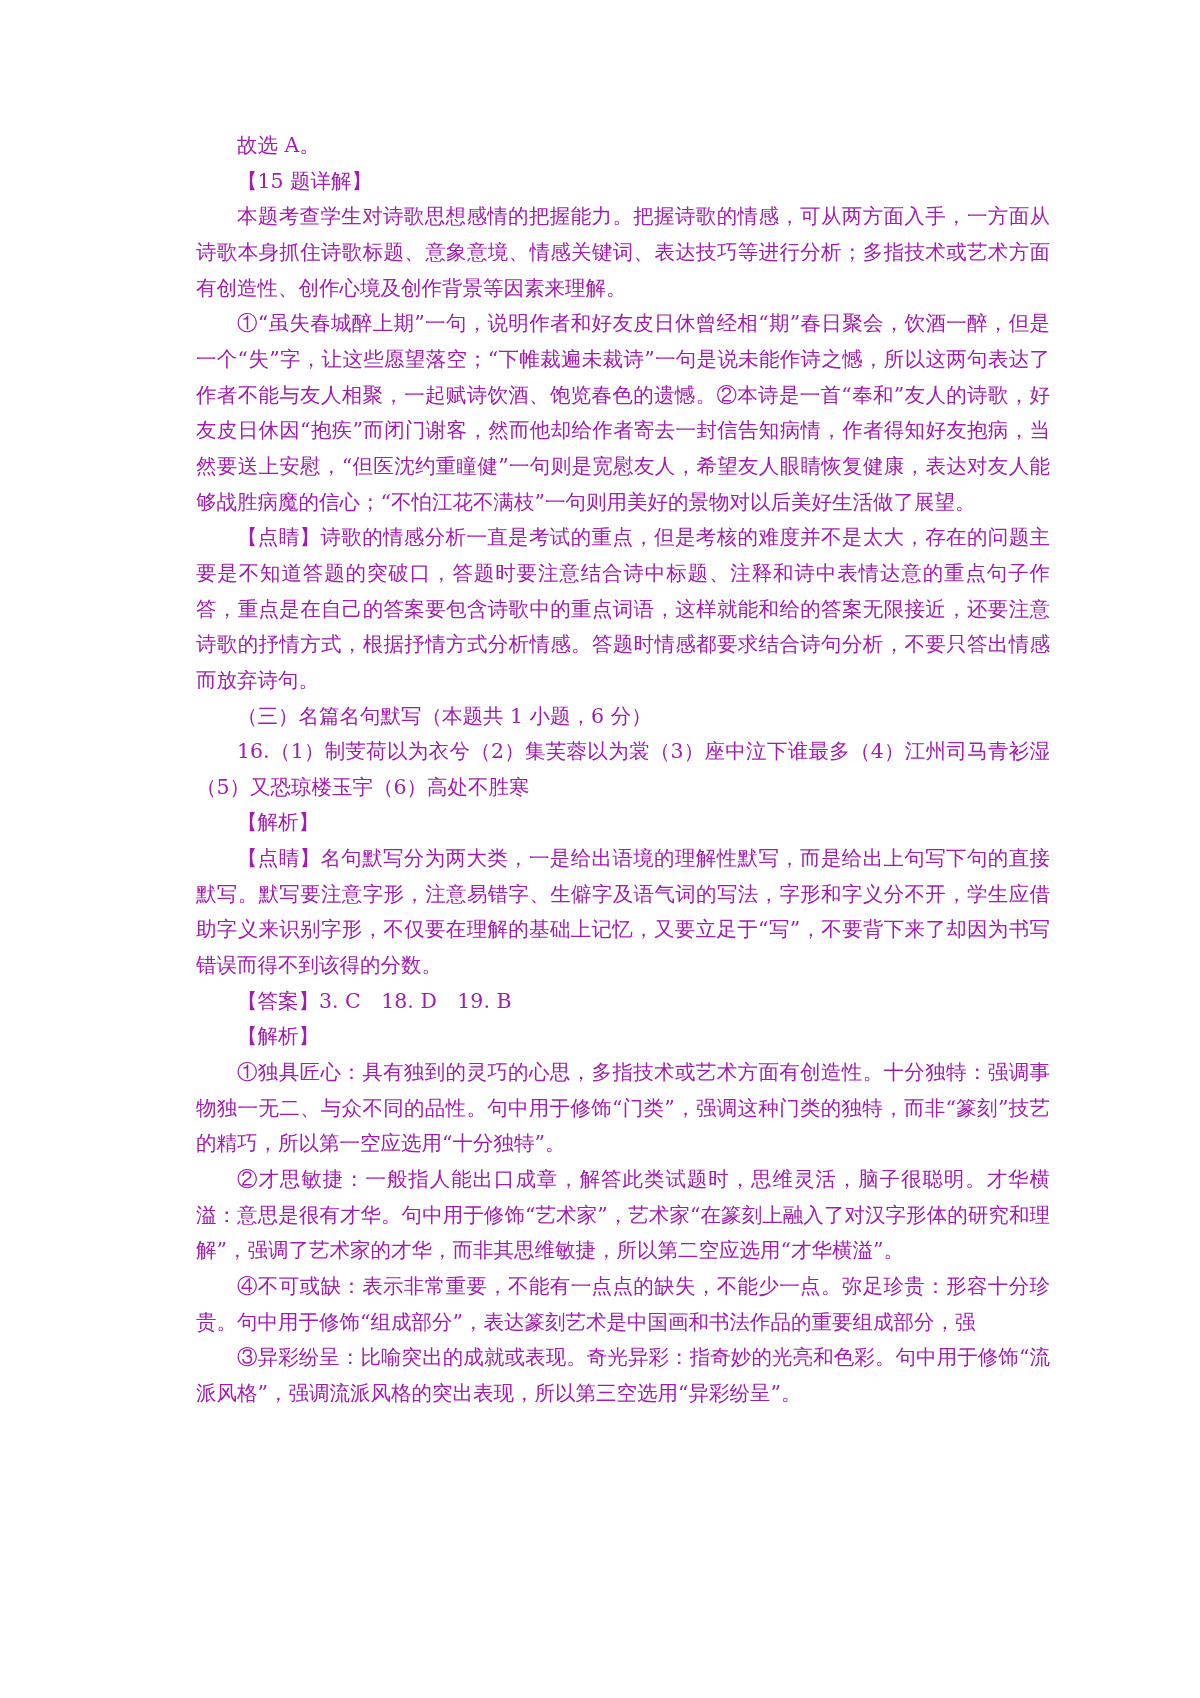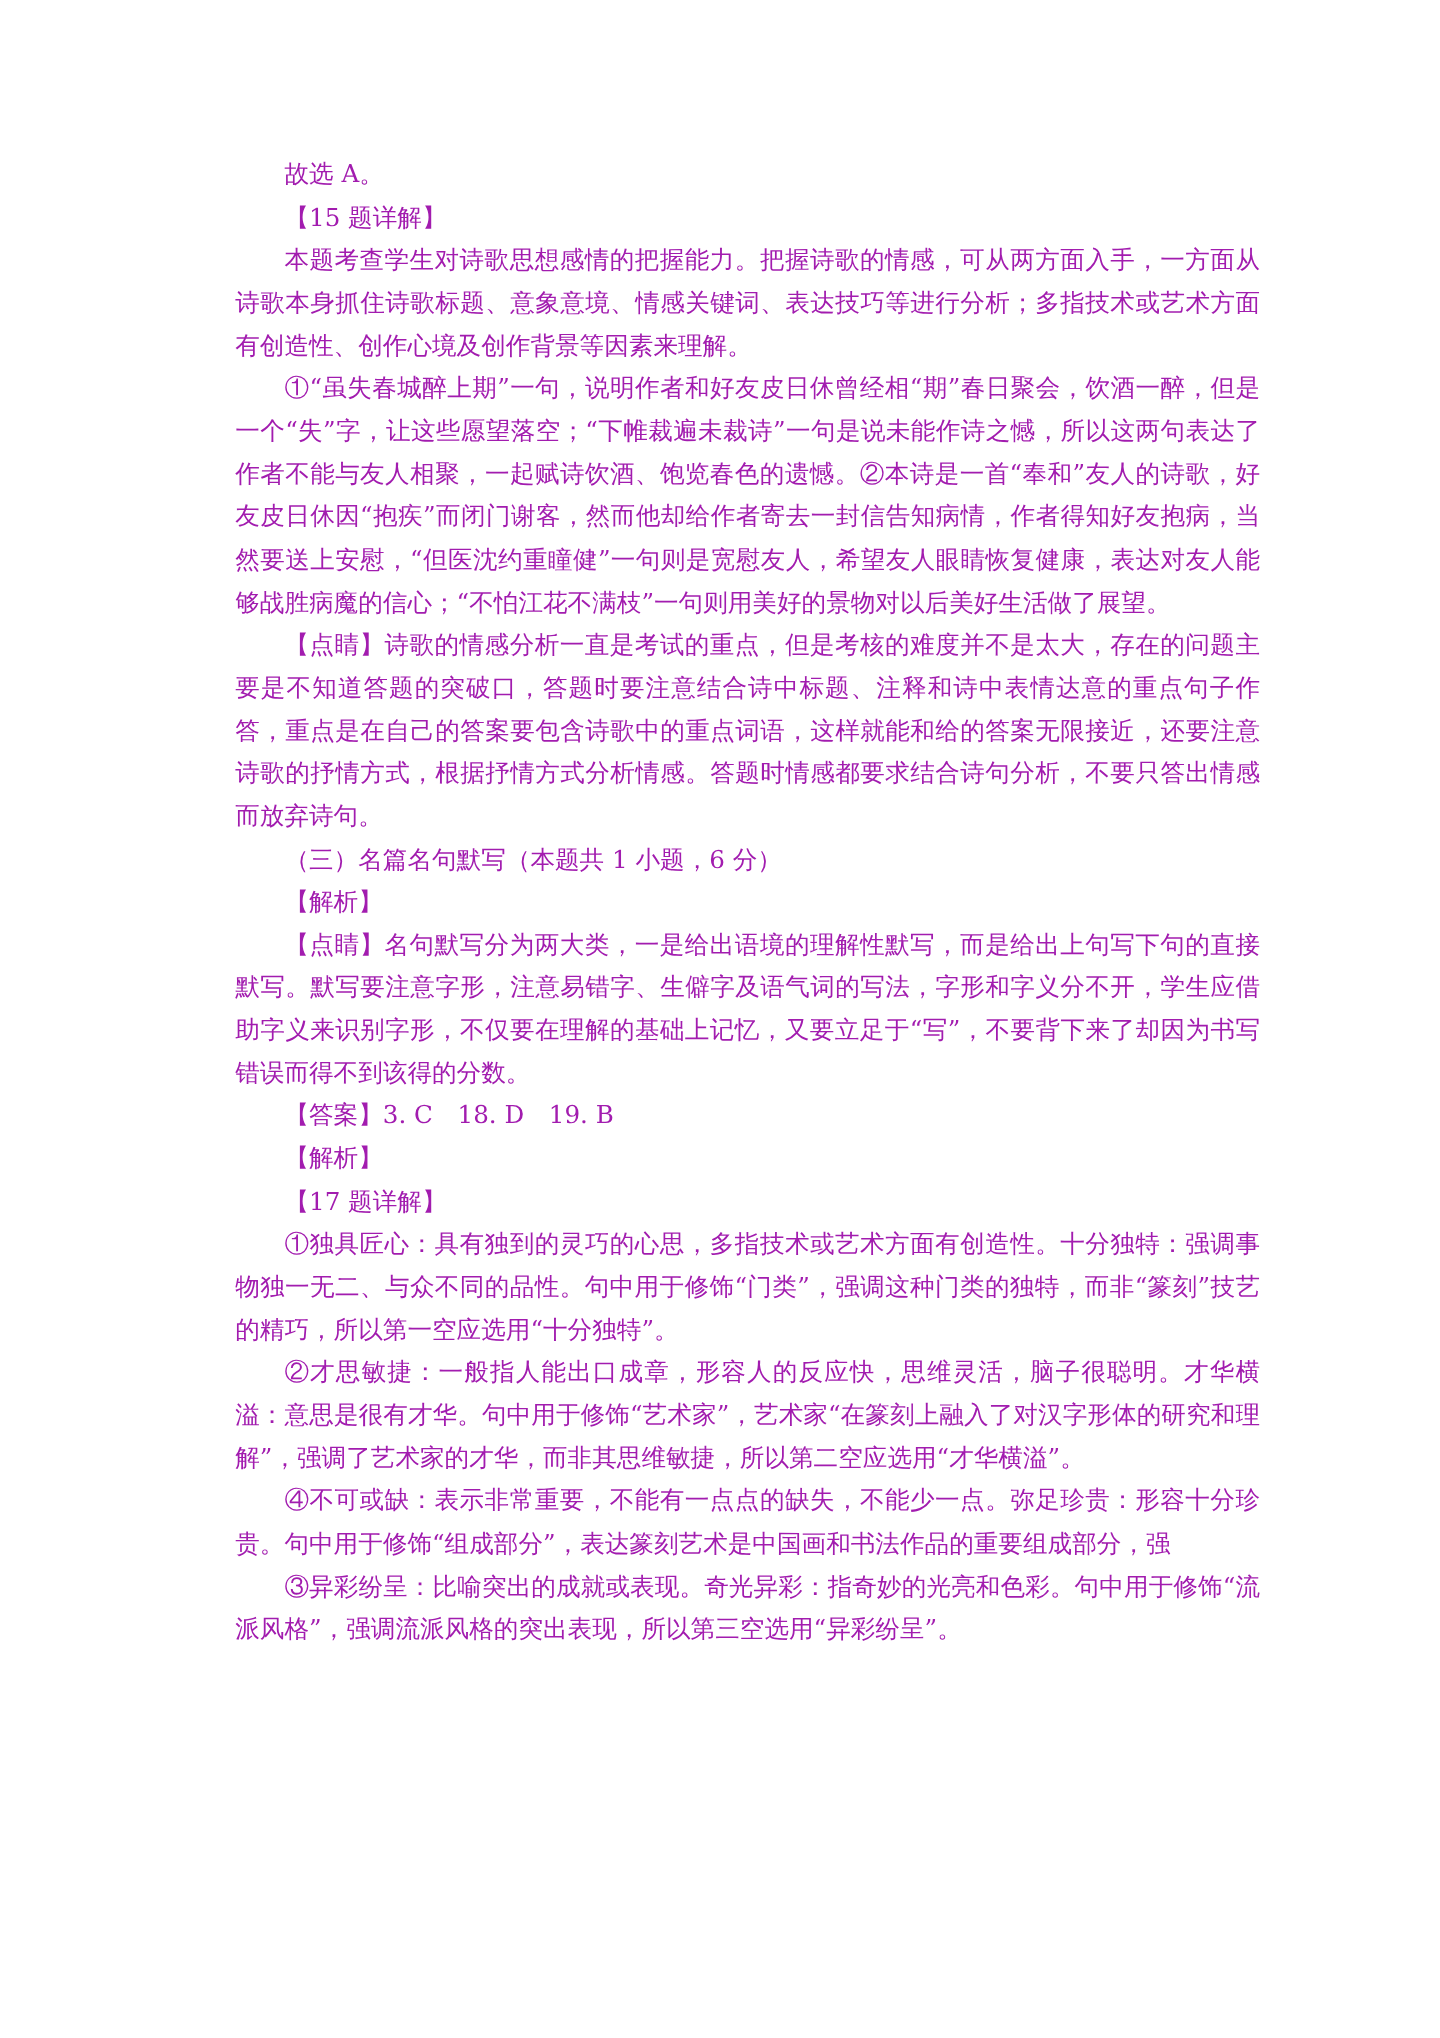--- a/index.html
+++ b/index.html
@@ -37,23 +37,23 @@
 <body>
 
 <div class="page">
   <div class="doc">
     <p class="indent">故选 A。</p>
     <p class="indent">【15 题详解】</p>
     <p class="indent">本题考查学生对诗歌思想感情的把握能力。把握诗歌的情感，可从两方面入手，一方面从诗歌本身抓住诗歌标题、意象意境、情感关键词、表达技巧等进行分析；多指技术或艺术方面有创造性、创作心境及创作背景等因素来理解。</p>
     <p class="indent">①“虽失春城醉上期”一句，说明作者和好友皮日休曾经相“期”春日聚会，饮酒一醉，但是一个“失”字，让这些愿望落空；“下帷裁遍未裁诗”一句是说未能作诗之憾，所以这两句表达了作者不能与友人相聚，一起赋诗饮酒、饱览春色的遗憾。②本诗是一首“奉和”友人的诗歌，好友皮日休因“抱疾”而闭门谢客，然而他却给作者寄去一封信告知病情，作者得知好友抱病，当然要送上安慰，“但医沈约重瞳健”一句则是宽慰友人，希望友人眼睛恢复健康，表达对友人能够战胜病魔的信心；“不怕江花不满枝”一句则用美好的景物对以后美好生活做了展望。</p>
     <p class="indent">【点睛】诗歌的情感分析一直是考试的重点，但是考核的难度并不是太大，存在的问题主要是不知道答题的突破口，答题时要注意结合诗中标题、注释和诗中表情达意的重点句子作答，重点是在自己的答案要包含诗歌中的重点词语，这样就能和给的答案无限接近，还要注意诗歌的抒情方式，根据抒情方式分析情感。答题时情感都要求结合诗句分析，不要只答出情感而放弃诗句。</p>
     <p class="indent">（三）名篇名句默写（本题共 1 小题，6 分）</p>
+    <p class="indent">16.（1）制芰荷以为衣兮（2）集芙蓉以为裳（3）座中泣下谁最多（4）江州司马青衫湿（5）又恐琼楼玉宇（6）高处不胜寒</p>
     <p class="indent">【解析】</p>
     <p class="indent">【点睛】名句默写分为两大类，一是给出语境的理解性默写，而是给出上句写下句的直接默写。默写要注意字形，注意易错字、生僻字及语气词的写法，字形和字义分不开，学生应借助字义来识别字形，不仅要在理解的基础上记忆，又要立足于“写”，不要背下来了却因为书写错误而得不到该得的分数。</p>
     <p class="indent">【答案】3. C　18. D　19. B</p>
     <p class="indent">【解析】</p>
-    <p class="indent">【17 题详解】</p>
     <p class="indent">①独具匠心：具有独到的灵巧的心思，多指技术或艺术方面有创造性。十分独特：强调事物独一无二、与众不同的品性。句中用于修饰“门类”，强调这种门类的独特，而非“篆刻”技艺的精巧，所以第一空应选用“十分独特”。</p>
-    <p class="indent">②才思敏捷：一般指人能出口成章，形容人的反应快，思维灵活，脑子很聪明。才华横溢：意思是很有才华。句中用于修饰“艺术家”，艺术家“在篆刻上融入了对汉字形体的研究和理解”，强调了艺术家的才华，而非其思维敏捷，所以第二空应选用“才华横溢”。</p>
+    <p class="indent">②才思敏捷：一般指人能出口成章，解答此类试题时，思维灵活，脑子很聪明。才华横溢：意思是很有才华。句中用于修饰“艺术家”，艺术家“在篆刻上融入了对汉字形体的研究和理解”，强调了艺术家的才华，而非其思维敏捷，所以第二空应选用“才华横溢”。</p>
     <p class="indent">④不可或缺：表示非常重要，不能有一点点的缺失，不能少一点。弥足珍贵：形容十分珍贵。句中用于修饰“组成部分”，表达篆刻艺术是中国画和书法作品的重要组成部分，强</p>
     <p class="indent">③异彩纷呈：比喻突出的成就或表现。奇光异彩：指奇妙的光亮和色彩。句中用于修饰“流派风格”，强调流派风格的突出表现，所以第三空选用“异彩纷呈”。</p>
   </div>
 </div>
 
 </body></html>

